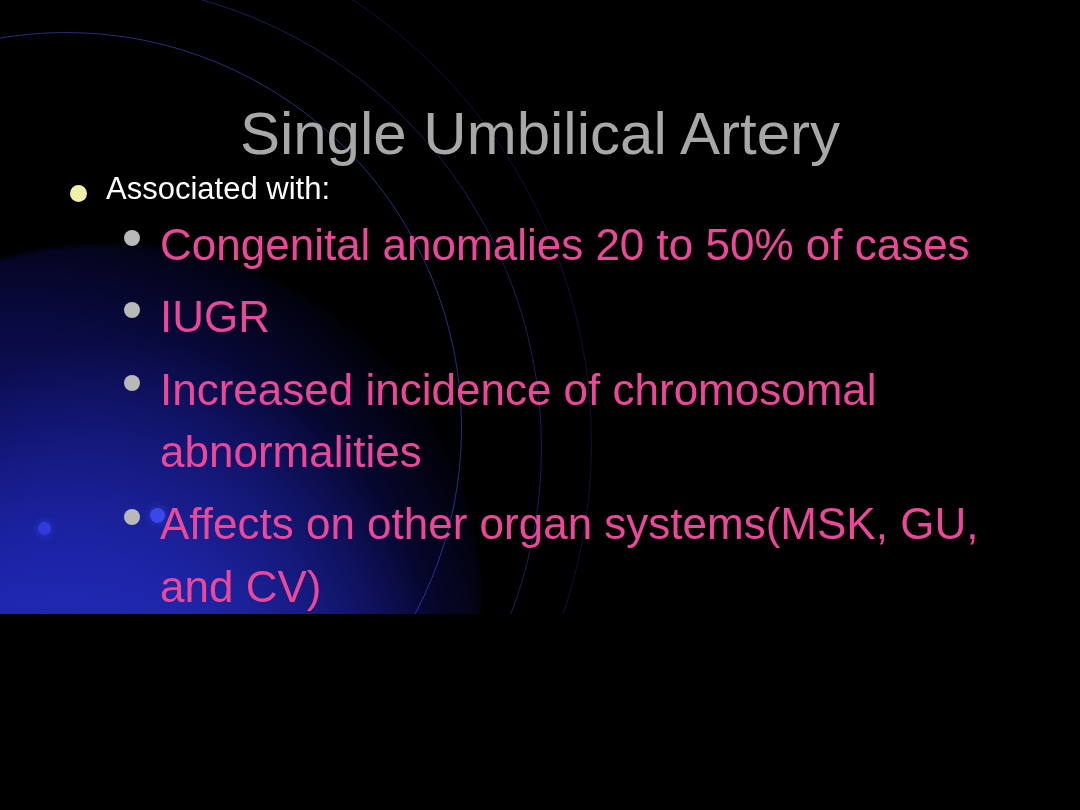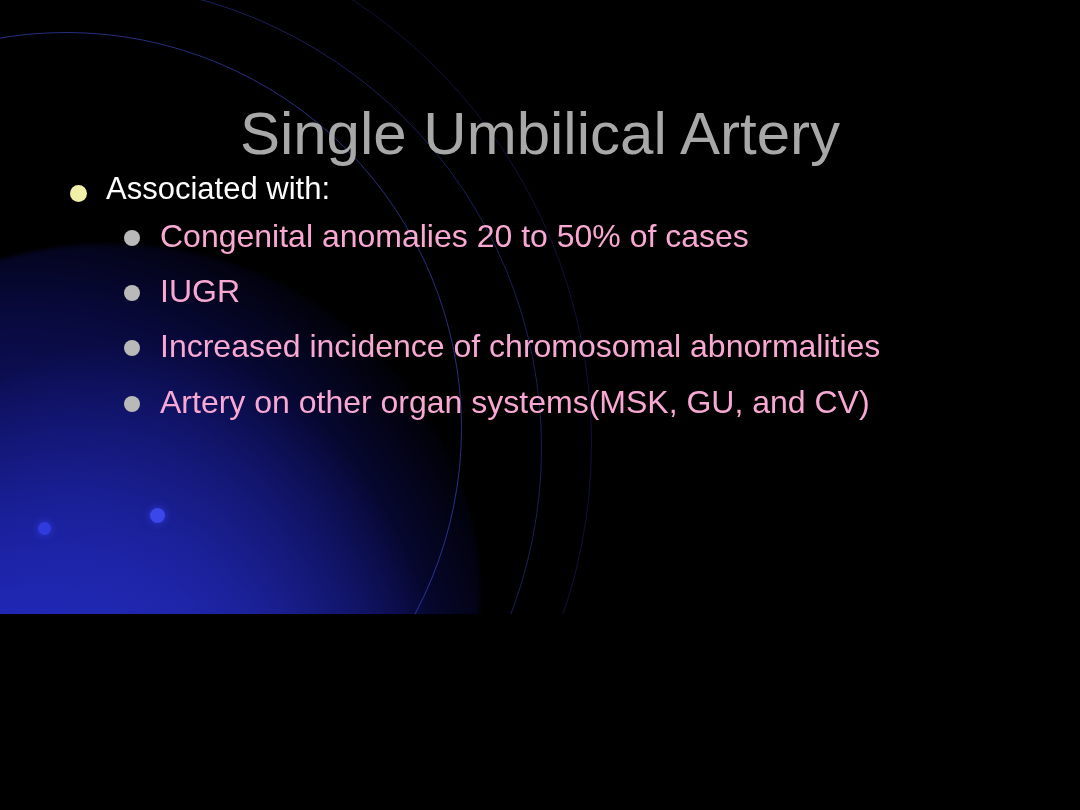--- a/index.html
+++ b/index.html
@@ -128,24 +128,24 @@
     background: #f2f0a8;
   }
   ul.level2 {
     list-style: none;
     margin: 6px 0 0 0;
     padding: 0;
   }
   ul.level2 > li.l2 {
     position: relative;
     padding-left: 54px;
-    font-size: 32px;
+    font-size: 44px;
     line-height: 1.42;
     margin-bottom: 10px;
-    color: #f9a8d4;
+    color: #ec4899;
   }
   ul.level2 > li.l2 > .bullet2 {
     position: absolute;
     left: 18px;
     top: 16px;
     width: 16px;
     height: 16px;
     border-radius: 50%;
     background: #b9b9b9;
   }
@@ -181,20 +181,20 @@
           <li class="l2">
             <span class="bullet2"></span>
             <span class="l2-text">IUGR</span>
           </li>
           <li class="l2">
             <span class="bullet2"></span>
             <span class="l2-text">Increased incidence of chromosomal abnormalities</span>
           </li>
           <li class="l2">
             <span class="bullet2"></span>
-            <span class="l2-text">Artery on other organ systems(MSK, GU, and CV)</span>
+            <span class="l2-text">Affects on other organ systems(MSK, GU, and CV)</span>
           </li>
         </ul>
       </li>
     </ul>
   </div>
 
 </div>
 
 </body></html>

